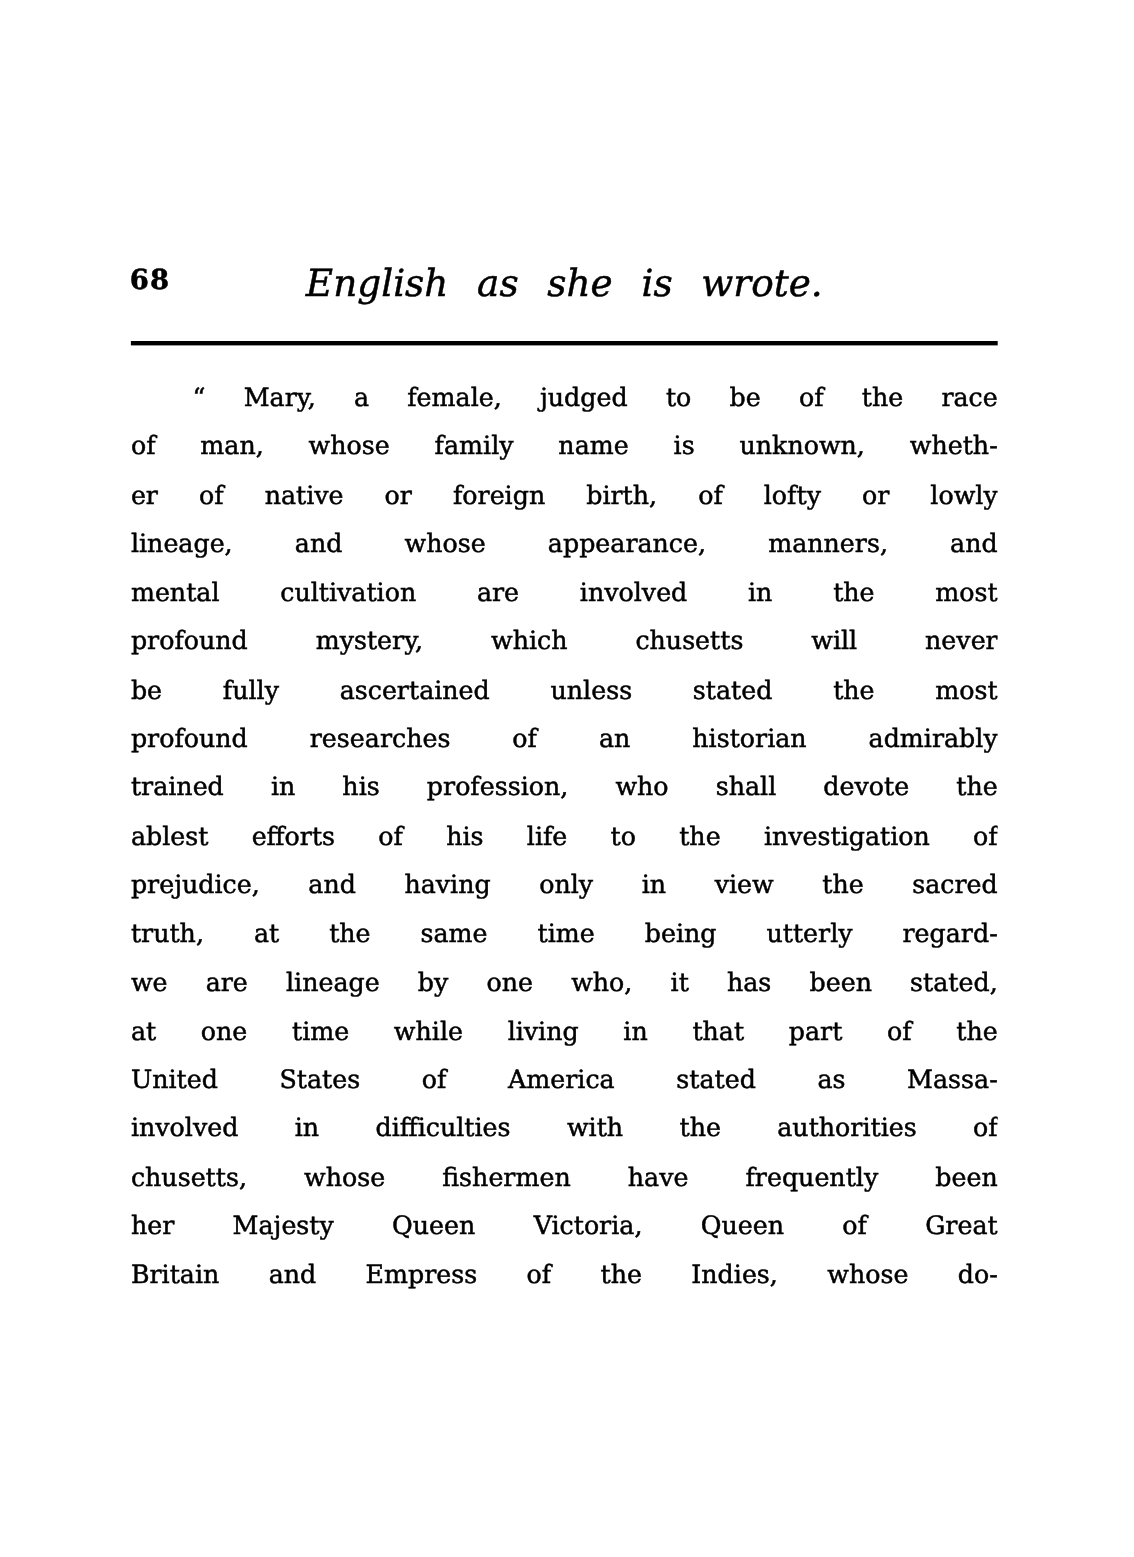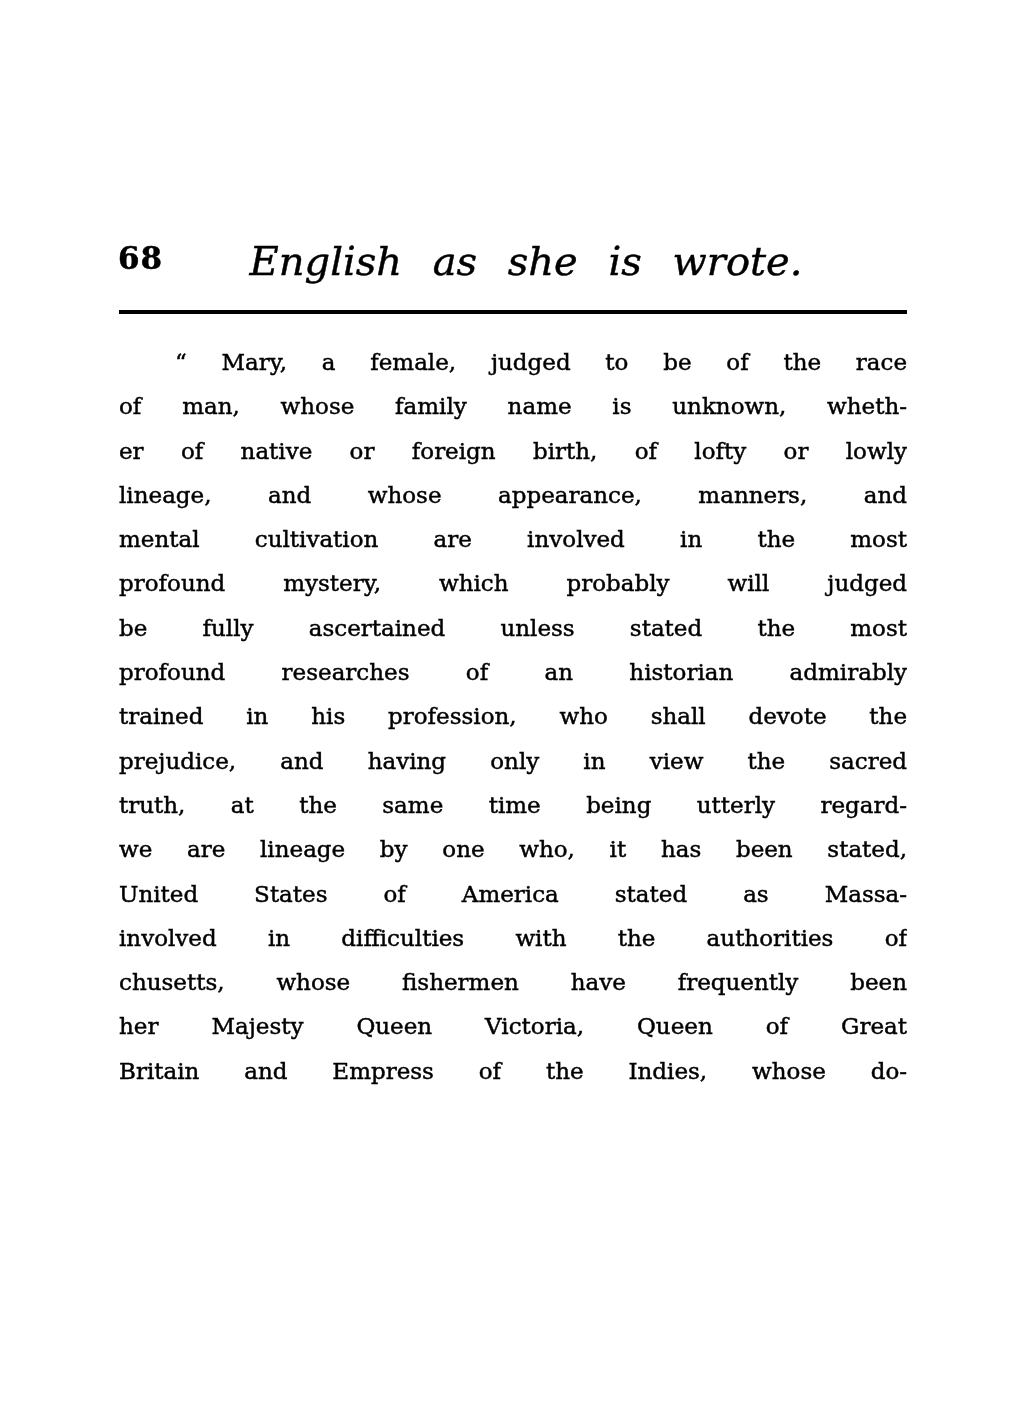--- a/index.html
+++ b/index.html
@@ -14,32 +14,32 @@
     background: #ffffff;
     overflow: hidden;
     color: #000000;
     font-family: "DejaVu Serif", serif;
     -webkit-text-stroke: 0.45px #000000;
   }
   .page-number {
     position: absolute;
     left: 118px;
     top: 240px;
-    font-size: 31px;
+    font-size: 25px;
     font-weight: 700;
     letter-spacing: 1px;
   }
   .running-title {
     position: absolute;
-    left: 133px;
+    left: 120px;
     top: 238px;
     width: 786px;
     text-align: center;
     font-style: italic;
-    font-size: 40px;
+    font-size: 34px;
     word-spacing: 0.45em;
   }
   .head-rule {
     position: absolute;
     left: 119px;
     top: 310px;
     width: 788px;
     height: 4px;
     background: #000000;
   }
@@ -72,27 +72,29 @@
   <div class="running-title">English as she is wrote.</div>
 
   <div class="head-rule"></div>
 
   <div class="body-text">
     <div class="line first">“ Mary, a female, judged to be of the race</div>
     <div class="line">of man, whose family name is unknown, wheth-</div>
     <div class="line">er of native or foreign birth, of lofty or lowly</div>
     <div class="line">lineage, and whose appearance, manners, and</div>
     <div class="line">mental cultivation are involved in the most</div>
-    <div class="line">profound mystery, which probably will judged</div>
+    <div class="line">profound mystery, which chusetts will never</div>
     <div class="line">be fully ascertained unless stated the most</div>
     <div class="line">profound researches of an historian admirably</div>
     <div class="line">trained in his profession, who shall devote the</div>
+    <div class="line">ablest efforts of his life to the investigation of</div>
     <div class="line">prejudice, and having only in view the sacred</div>
     <div class="line">truth, at the same time being utterly regard-</div>
     <div class="line">we are lineage by one who, it has been stated,</div>
+    <div class="line">at one time while living in that part of the</div>
     <div class="line">United States of America stated as Massa-</div>
     <div class="line">involved in difficulties with the authorities of</div>
     <div class="line">chusetts, whose fishermen have frequently been</div>
     <div class="line">her Majesty Queen Victoria, Queen of Great</div>
     <div class="line">Britain and Empress of the Indies, whose do-</div>
   </div>
 
 </div>
 
 </body></html>

